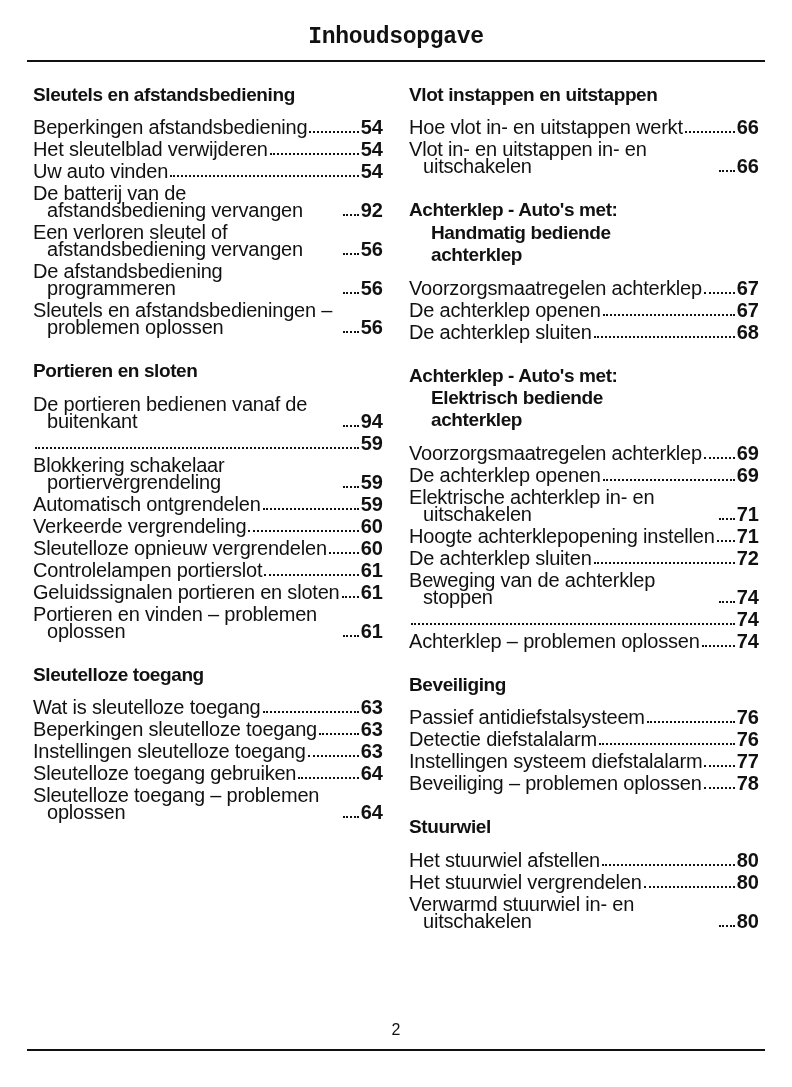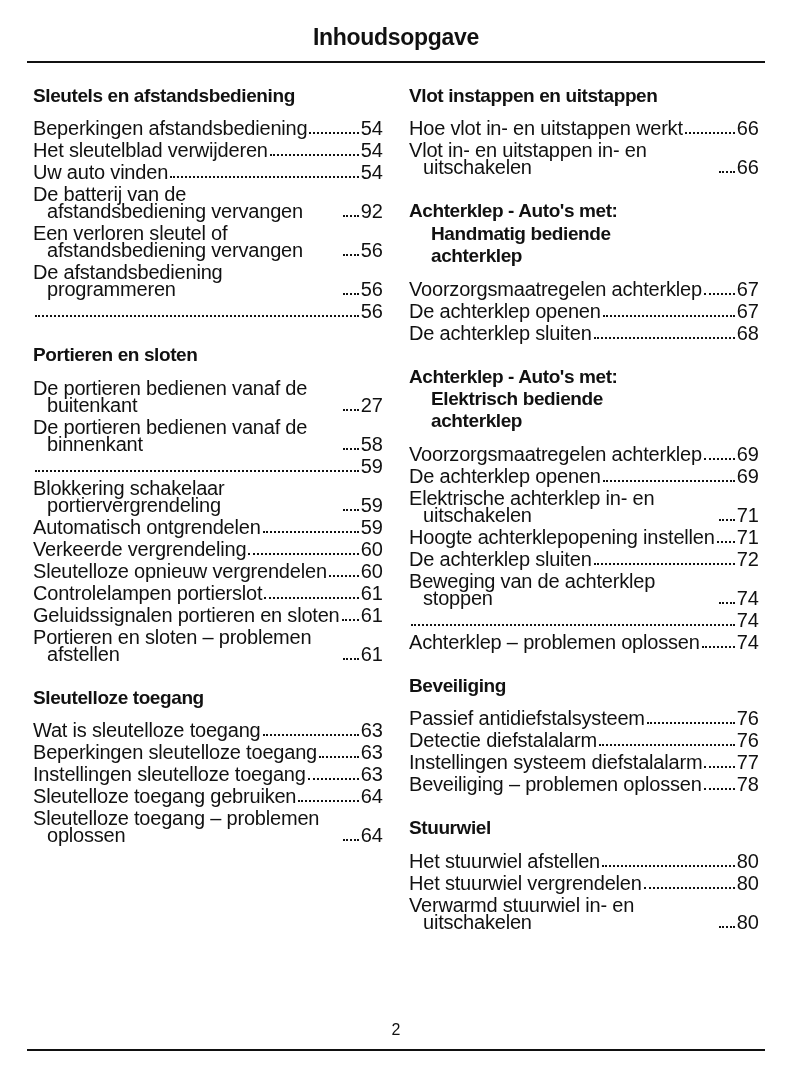--- a/index.html
+++ b/index.html
@@ -12,20 +12,21 @@
     margin: 0 auto;
     background: #ffffff;
     overflow: hidden;
   }
   .header { padding-top: 24px; }
   .title {
     text-align: center;
     font-size: 23px;
     font-weight: 700;
     letter-spacing: -0.3px;
+    font-family: Liberation Mono, monospace;
   }
   .rule {
     border: 0;
     border-top: 2px solid #111;
     margin: 10px 27px 0 27px;
   }
   .columns {
     display: flex;
     gap: 26px;
     padding: 22px 33px 0 33px;
@@ -54,21 +55,21 @@
     text-indent: -14px;
     letter-spacing: -0.2px;
   }
   .entry .dots {
     flex: 1 1 16px;
     min-width: 16px;
     border-bottom: 2px dotted #111;
     margin: 0 2px 3px 2px;
     height: 0;
   }
-  .entry .pg { white-space: nowrap; }
+  .entry .pg { white-space: nowrap; font-weight: bold; }
   .footer {
     position: absolute;
     left: 0;
     right: 0;
     bottom: 36px;
   }
   .pagenum {
     text-align: center;
     font-size: 16px;
     margin-bottom: 10px;
@@ -111,33 +112,29 @@
           <span class="label">Een verloren sleutel of afstandsbediening vervangen</span>
           <span class="dots"></span>
           <span class="pg">56</span>
         </div>
         <div class="entry">
           <span class="label">De afstandsbediening programmeren</span>
           <span class="dots"></span>
           <span class="pg">56</span>
         </div>
         <div class="entry">
+          <span class="label">Sleutels en afstandsbedieningen – problemen oplossen</span>
           <span class="dots"></span>
           <span class="pg">56</span>
         </div>
         <h2 class="sec-heading">Portieren en sloten</h2>
         <div class="entry">
           <span class="label">De portieren bedienen vanaf de buitenkant</span>
           <span class="dots"></span>
-          <span class="pg">27</span>
-        </div>
-        <div class="entry">
-          <span class="label">De portieren bedienen vanaf de binnenkant</span>
-          <span class="dots"></span>
-          <span class="pg">58</span>
+          <span class="pg">94</span>
         </div>
         <div class="entry">
           <span class="dots"></span>
           <span class="pg">59</span>
         </div>
         <div class="entry">
           <span class="label">Blokkering schakelaar portiervergrendeling</span>
           <span class="dots"></span>
           <span class="pg">59</span>
         </div>
@@ -160,21 +157,21 @@
           <span class="label">Controlelampen portierslot</span>
           <span class="dots"></span>
           <span class="pg">61</span>
         </div>
         <div class="entry">
           <span class="label">Geluidssignalen portieren en sloten</span>
           <span class="dots"></span>
           <span class="pg">61</span>
         </div>
         <div class="entry">
-          <span class="label">Portieren en sloten – problemen afstellen</span>
+          <span class="label">Portieren en vinden – problemen oplossen</span>
           <span class="dots"></span>
           <span class="pg">61</span>
         </div>
         <h2 class="sec-heading">Sleutelloze toegang</h2>
         <div class="entry">
           <span class="label">Wat is sleutelloze toegang</span>
           <span class="dots"></span>
           <span class="pg">63</span>
         </div>
         <div class="entry">

